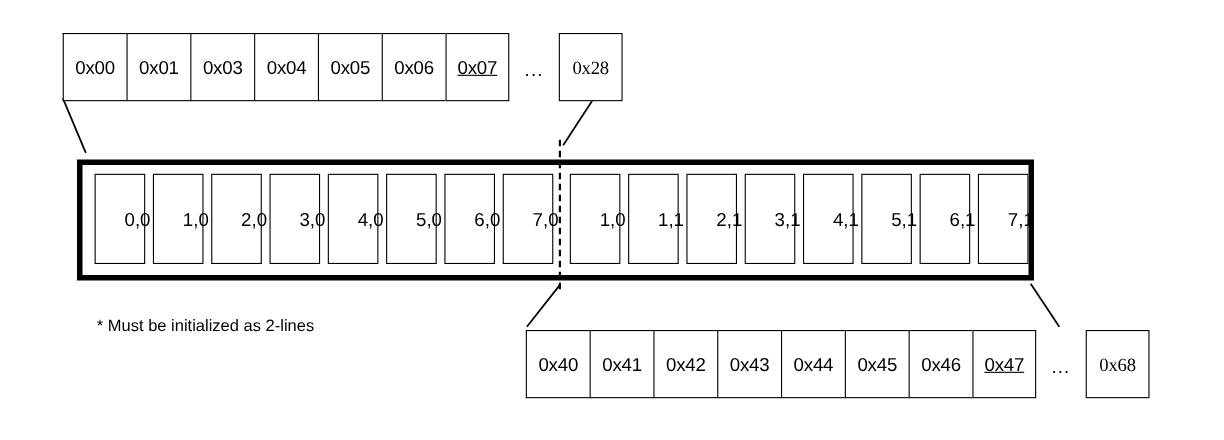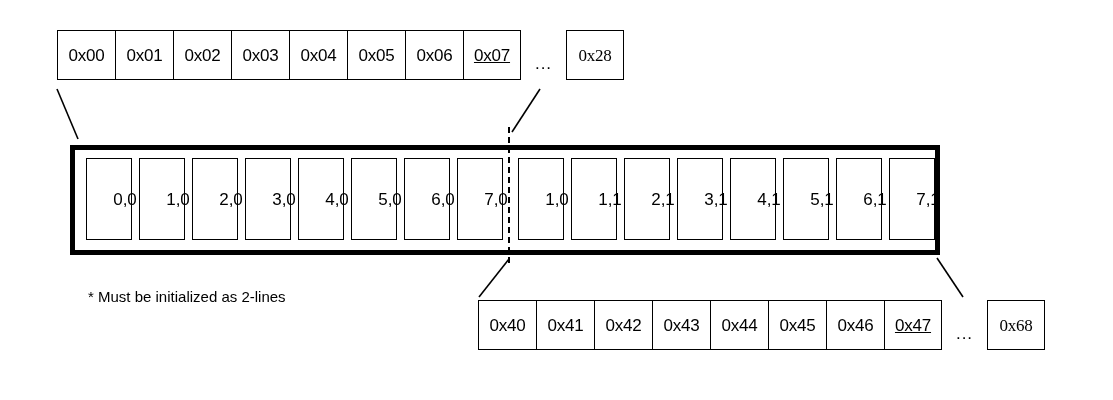--- a/index.html
+++ b/index.html
@@ -24,21 +24,21 @@
   }
 
   
   .addr-strip {
     position: absolute;
     display: flex;
     align-items: stretch;
   }
   .addr-cell {
     width: 58px;
-    height: 50px;
+    height: 62px;
     box-sizing: border-box;
     border: 1px solid #000000;
     border-right: none;
     display: flex;
     align-items: center;
     justify-content: center;
     font-size: 17px;
     line-height: 1;
     letter-spacing: -0.2px;
     background: #ffffff;
@@ -136,21 +136,20 @@
   <svg id="connectors" viewBox="0 0 1113 400" width="1113" height="400">
     <line x1="57" y1="89" x2="78" y2="139" stroke="#000000" stroke-width="1.6"></line>
     <line x1="540" y1="89" x2="512" y2="132" stroke="#000000" stroke-width="1.6"></line>
     <line x1="509" y1="259" x2="479" y2="297" stroke="#000000" stroke-width="1.6"></line>
     <line x1="937" y1="258" x2="963" y2="297" stroke="#000000" stroke-width="1.6"></line>
   </svg>
 
   <div class="addr-strip" id="top-addr-strip" style="left:57px; top:30px;">
     <div class="addr-cell">0x00</div>
     <div class="addr-cell">0x01</div>
-    <div class="addr-cell">0x02</div>
     <div class="addr-cell">0x03</div>
     <div class="addr-cell">0x04</div>
     <div class="addr-cell">0x05</div>
     <div class="addr-cell">0x06</div>
     <div class="addr-cell last-contig">0x07</div>
     <div class="addr-gap">...</div>
     <div class="addr-cell standalone">0x28</div>
   </div>
 
   <div id="cacheline-box">

